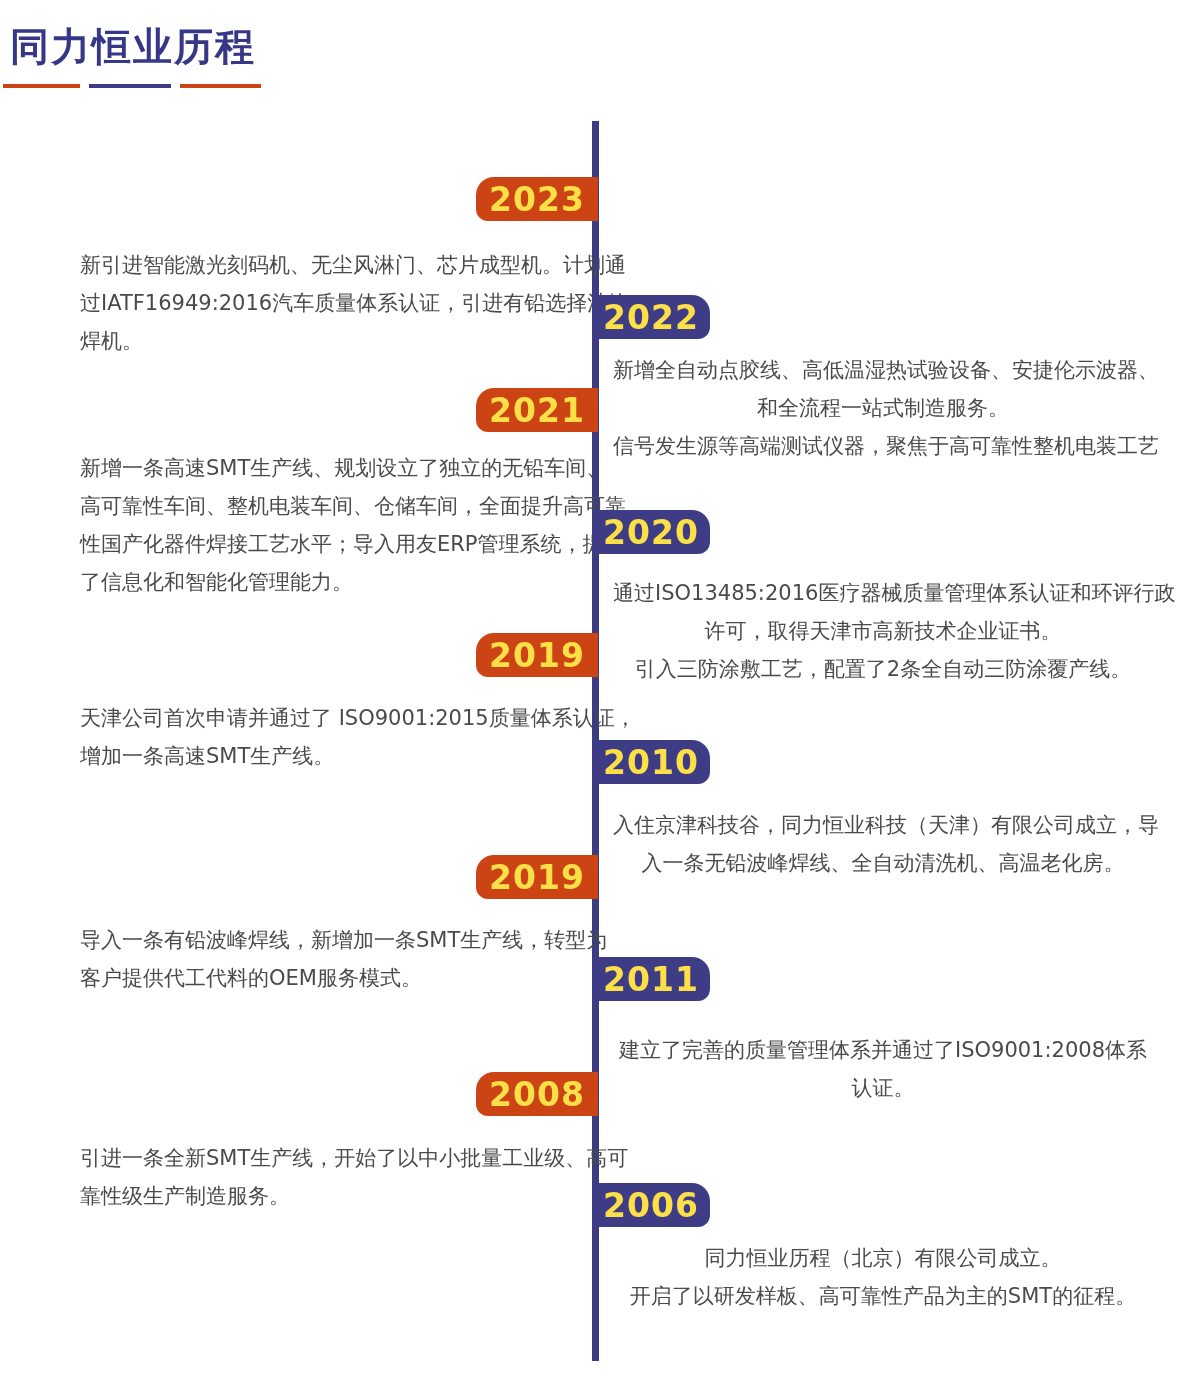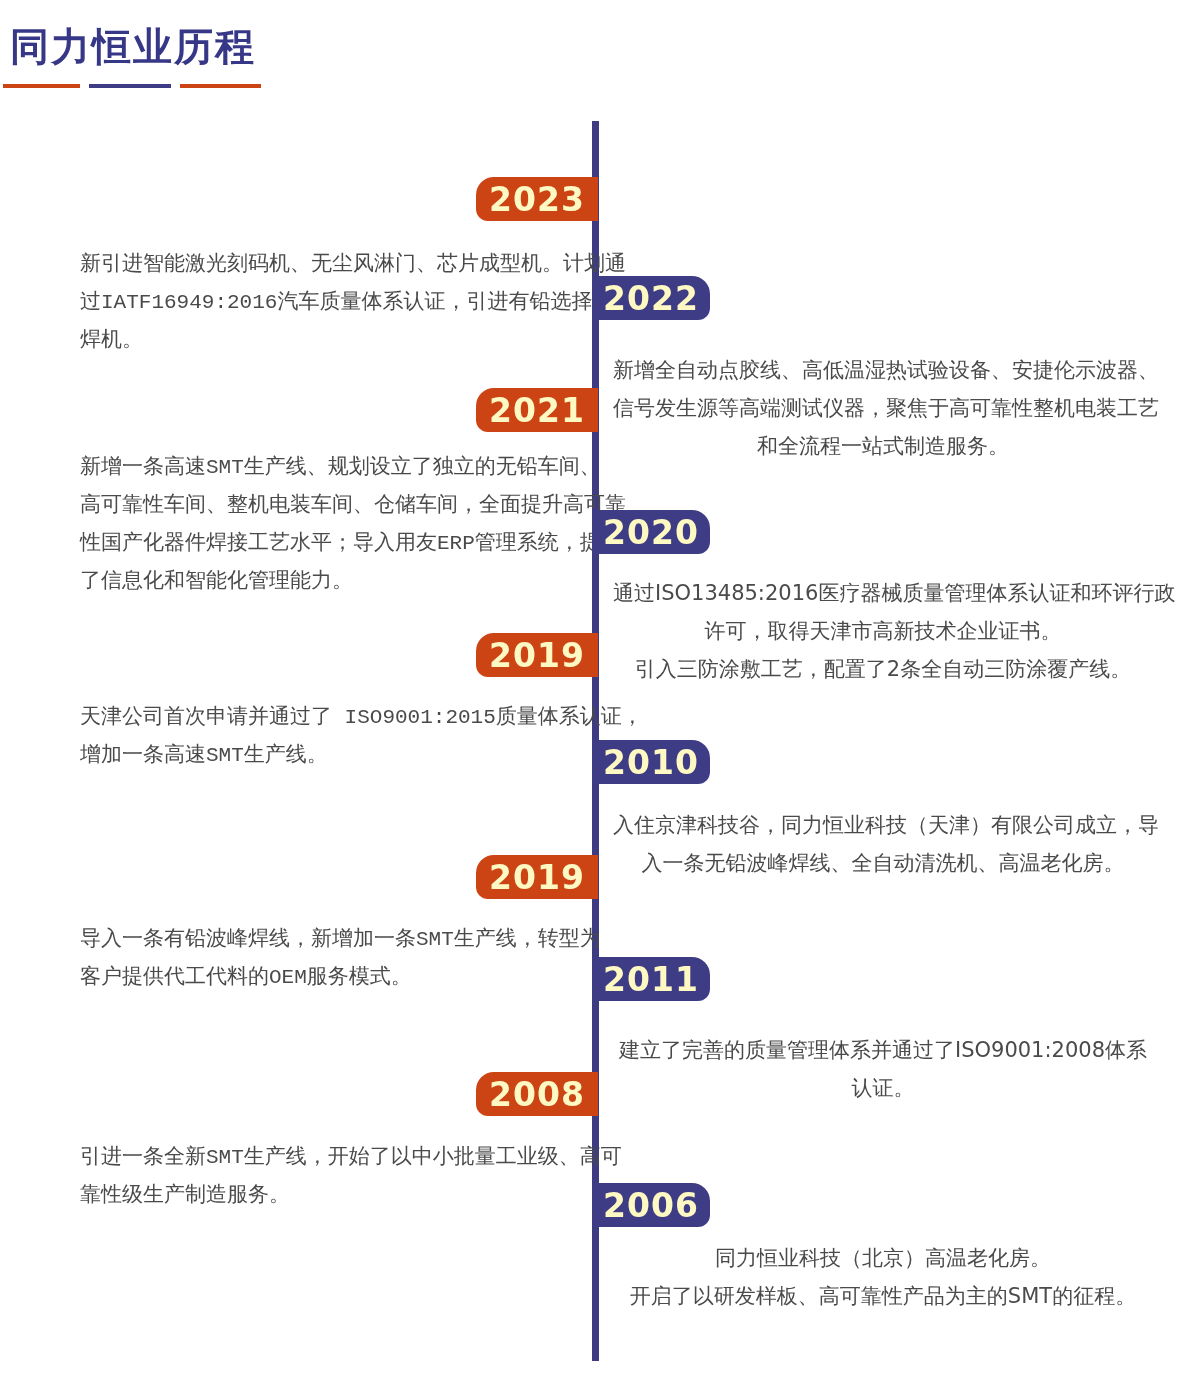--- a/index.html
+++ b/index.html
@@ -34,37 +34,37 @@
   
   .axis{
     position:absolute;left:592px;top:121px;width:7px;height:1240px;
     background:var(--axis);z-index:1;
   }
 
   
   .badge{
     position:absolute;height:44px;z-index:2;
     display:flex;align-items:center;justify-content:center;
-    color:#fef9c3;font-weight:bold;font-size:33px;letter-spacing:1px;
+    color:#fde047;font-weight:bold;font-size:33px;letter-spacing:1px;
   }
   .badge.left{
     left:476px;width:122px;background:var(--orange);
     border-radius:18px 0 0 12px;
   }
   .badge.right{
     left:592px;width:118px;background:var(--purple);
     border-radius:0 18px 12px 0;
   }
 
   
   .desc{
     position:absolute;color:var(--text);font-size:21px;z-index:2;
   }
   .desc .line{height:38px;line-height:38px;white-space:nowrap;}
-  .desc.left-col{left:80px;width:490px;font-family:Liberation Mono, monospace;}
+  .desc.left-col{left:80px;width:490px;}
   .desc.right-col{left:613px;width:540px;text-align:center;}
 </style>
 </head>
 <body>
 
 <div class="canvas">
 
   <h1 class="page-title">同力恒业历程</h1>
   <div class="title-underline">
     <span class="seg s1"></span>
@@ -76,27 +76,27 @@
 
   <div class="badge left" style="top:177px">
     <span>2023</span>
   </div>
   <div class="desc left-col" style="top:246px">
     <div class="line">新引进智能激光刻码机、无尘风淋门、芯片成型机。计划通</div>
     <div class="line">过IATF16949:2016汽车质量体系认证，引进有铅选择波峰</div>
     <div class="line">焊机。</div>
   </div>
 
-  <div class="badge right" style="top:276px">
+  <div class="badge right" style="top:295px">
     <span>2022</span>
   </div>
   <div class="desc right-col" style="top:351px">
     <div class="line">新增全自动点胶线、高低温湿热试验设备、安捷伦示波器、</div>
+    <div class="line">和全流程一站式制造服务。</div>
     <div class="line">信号发生源等高端测试仪器，聚焦于高可靠性整机电装工艺</div>
-    <div class="line">和全流程一站式制造服务。</div>
   </div>
 
   <div class="badge left" style="top:388px">
     <span>2021</span>
   </div>
   <div class="desc left-col" style="top:449px">
     <div class="line">新增一条高速SMT生产线、规划设立了独立的无铅车间、</div>
     <div class="line">高可靠性车间、整机电装车间、仓储车间，全面提升高可靠</div>
     <div class="line">性国产化器件焊接工艺水平；导入用友ERP管理系统，提高</div>
     <div class="line">了信息化和智能化管理能力。</div>
@@ -148,17 +148,17 @@
   </div>
   <div class="desc left-col" style="top:1139px">
     <div class="line">引进一条全新SMT生产线，开始了以中小批量工业级、高可</div>
     <div class="line">靠性级生产制造服务。</div>
   </div>
 
   <div class="badge right" style="top:1183px">
     <span>2006</span>
   </div>
   <div class="desc right-col" style="top:1239px">
-    <div class="line">同力恒业科技（北京）高温老化房。</div>
+    <div class="line">同力恒业历程（北京）有限公司成立。</div>
     <div class="line">开启了以研发样板、高可靠性产品为主的SMT的征程。</div>
   </div>
 
 </div>
 
 </body></html>

